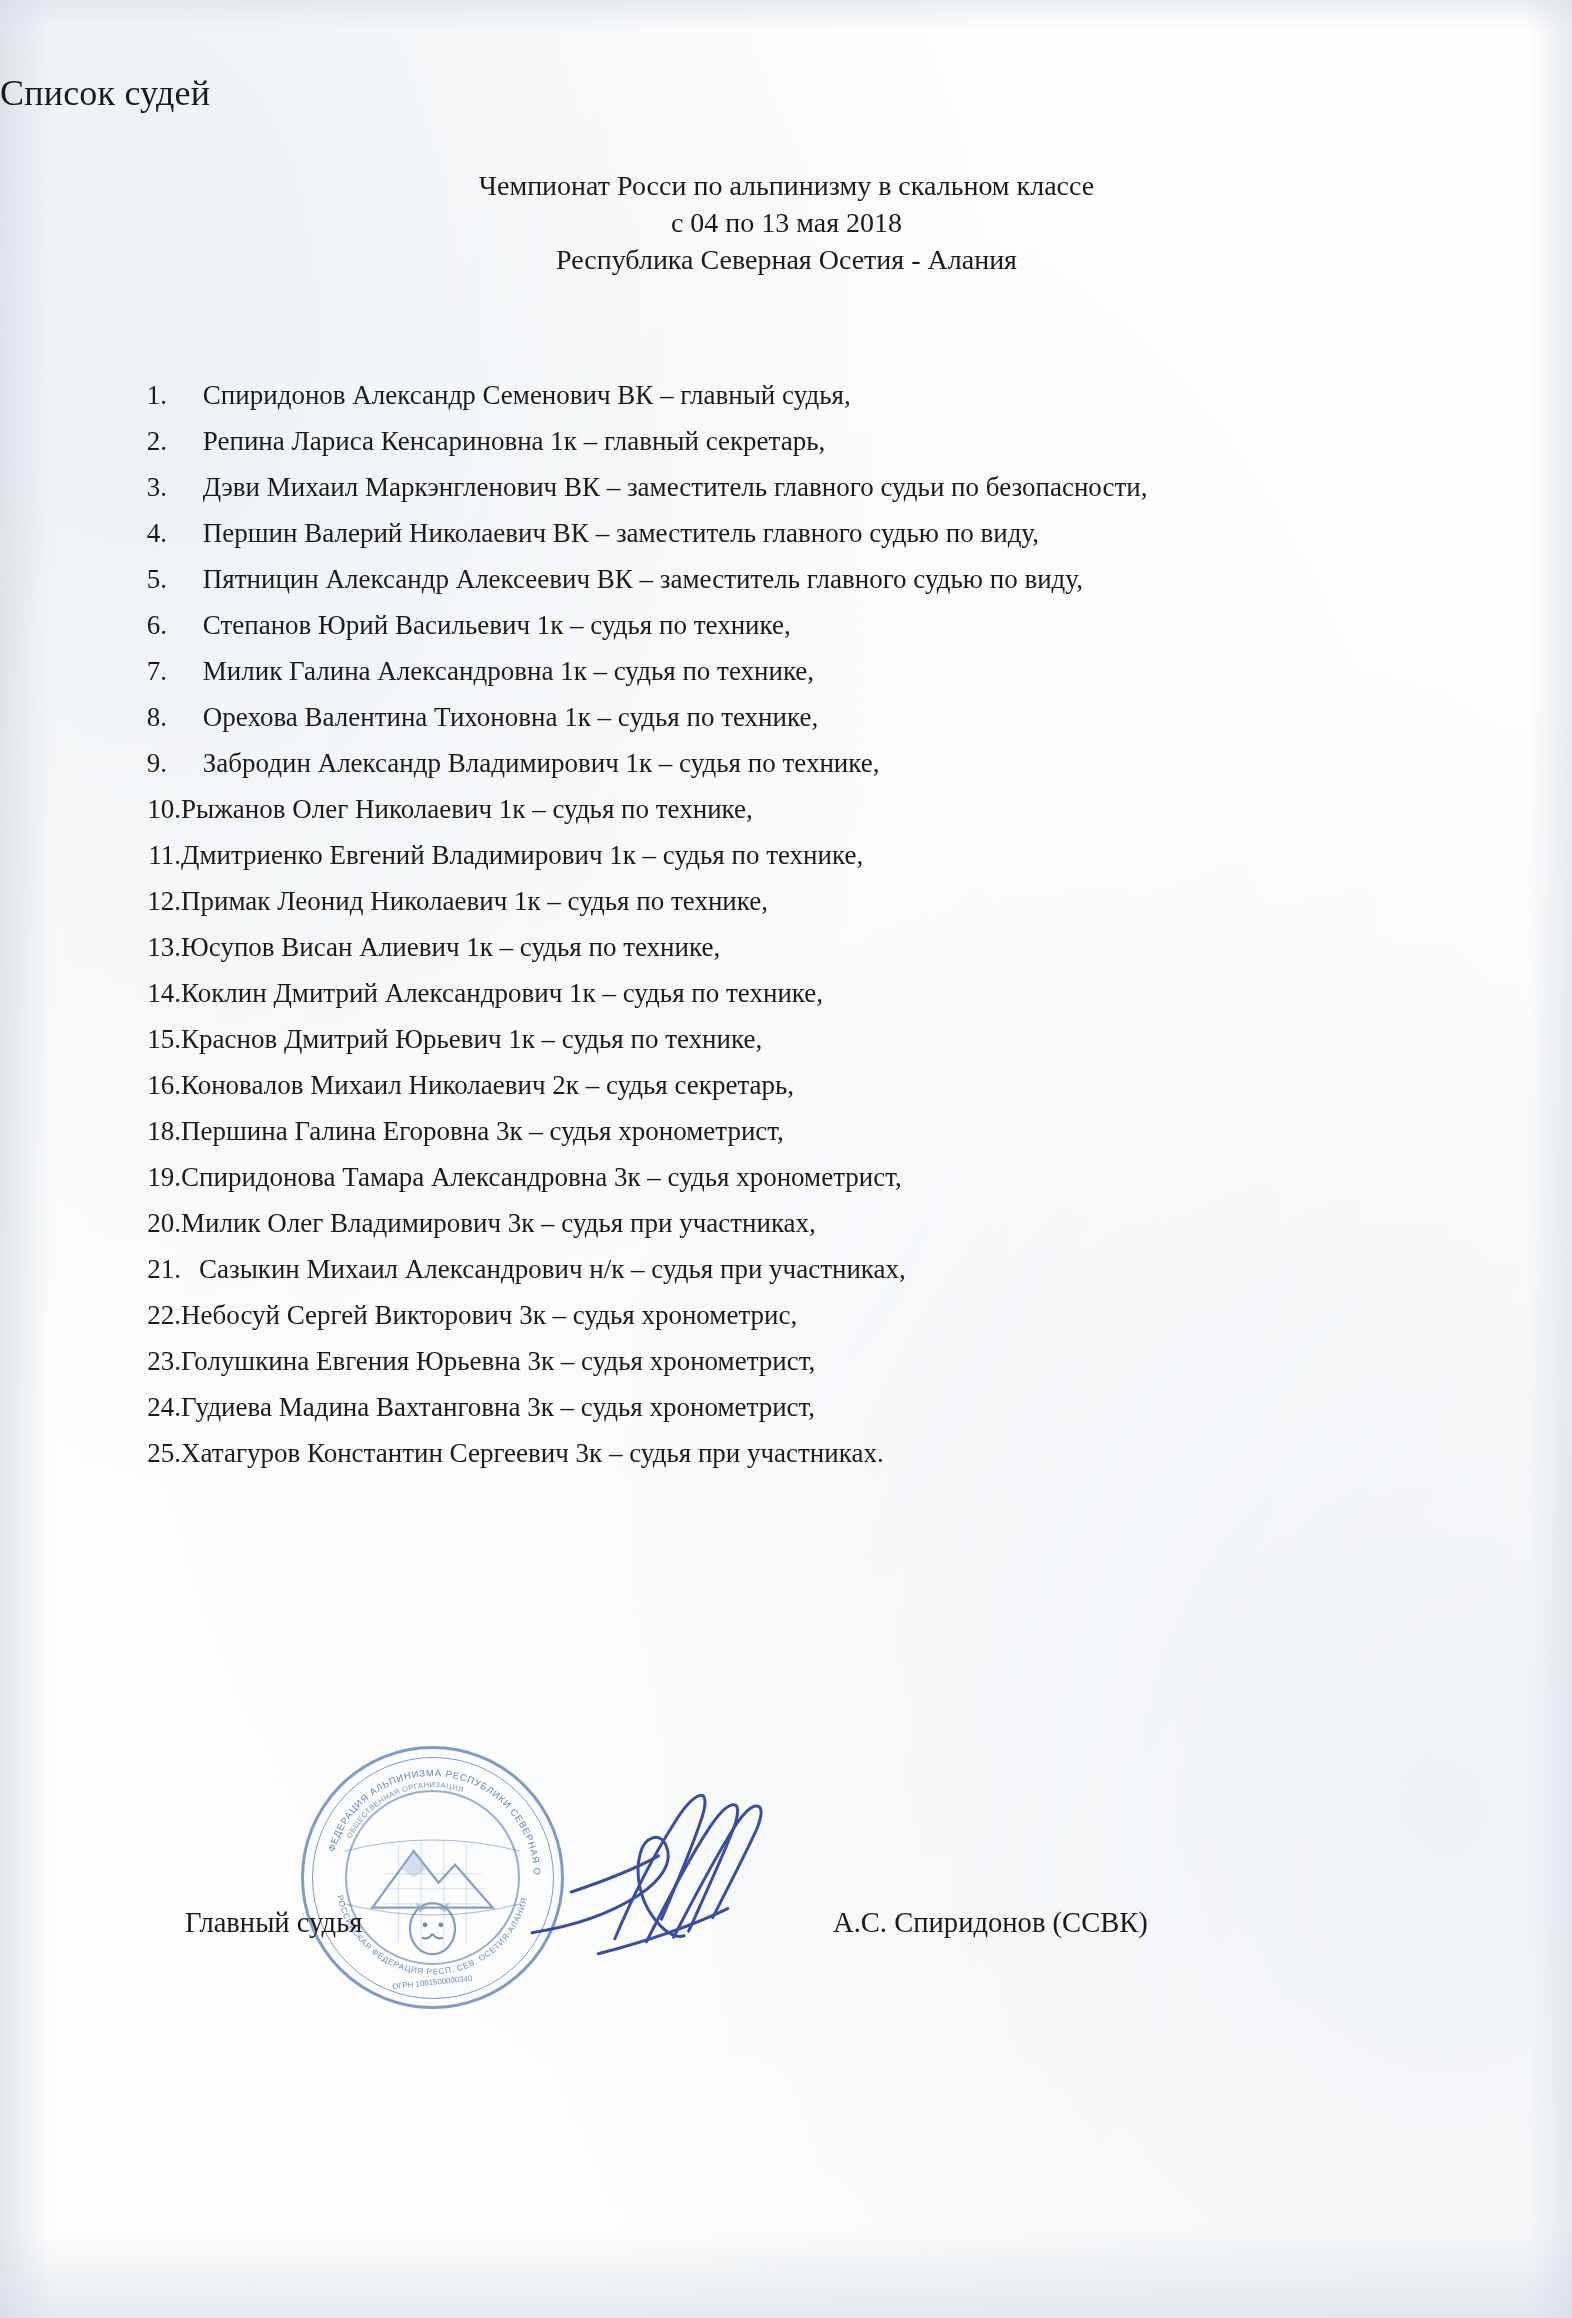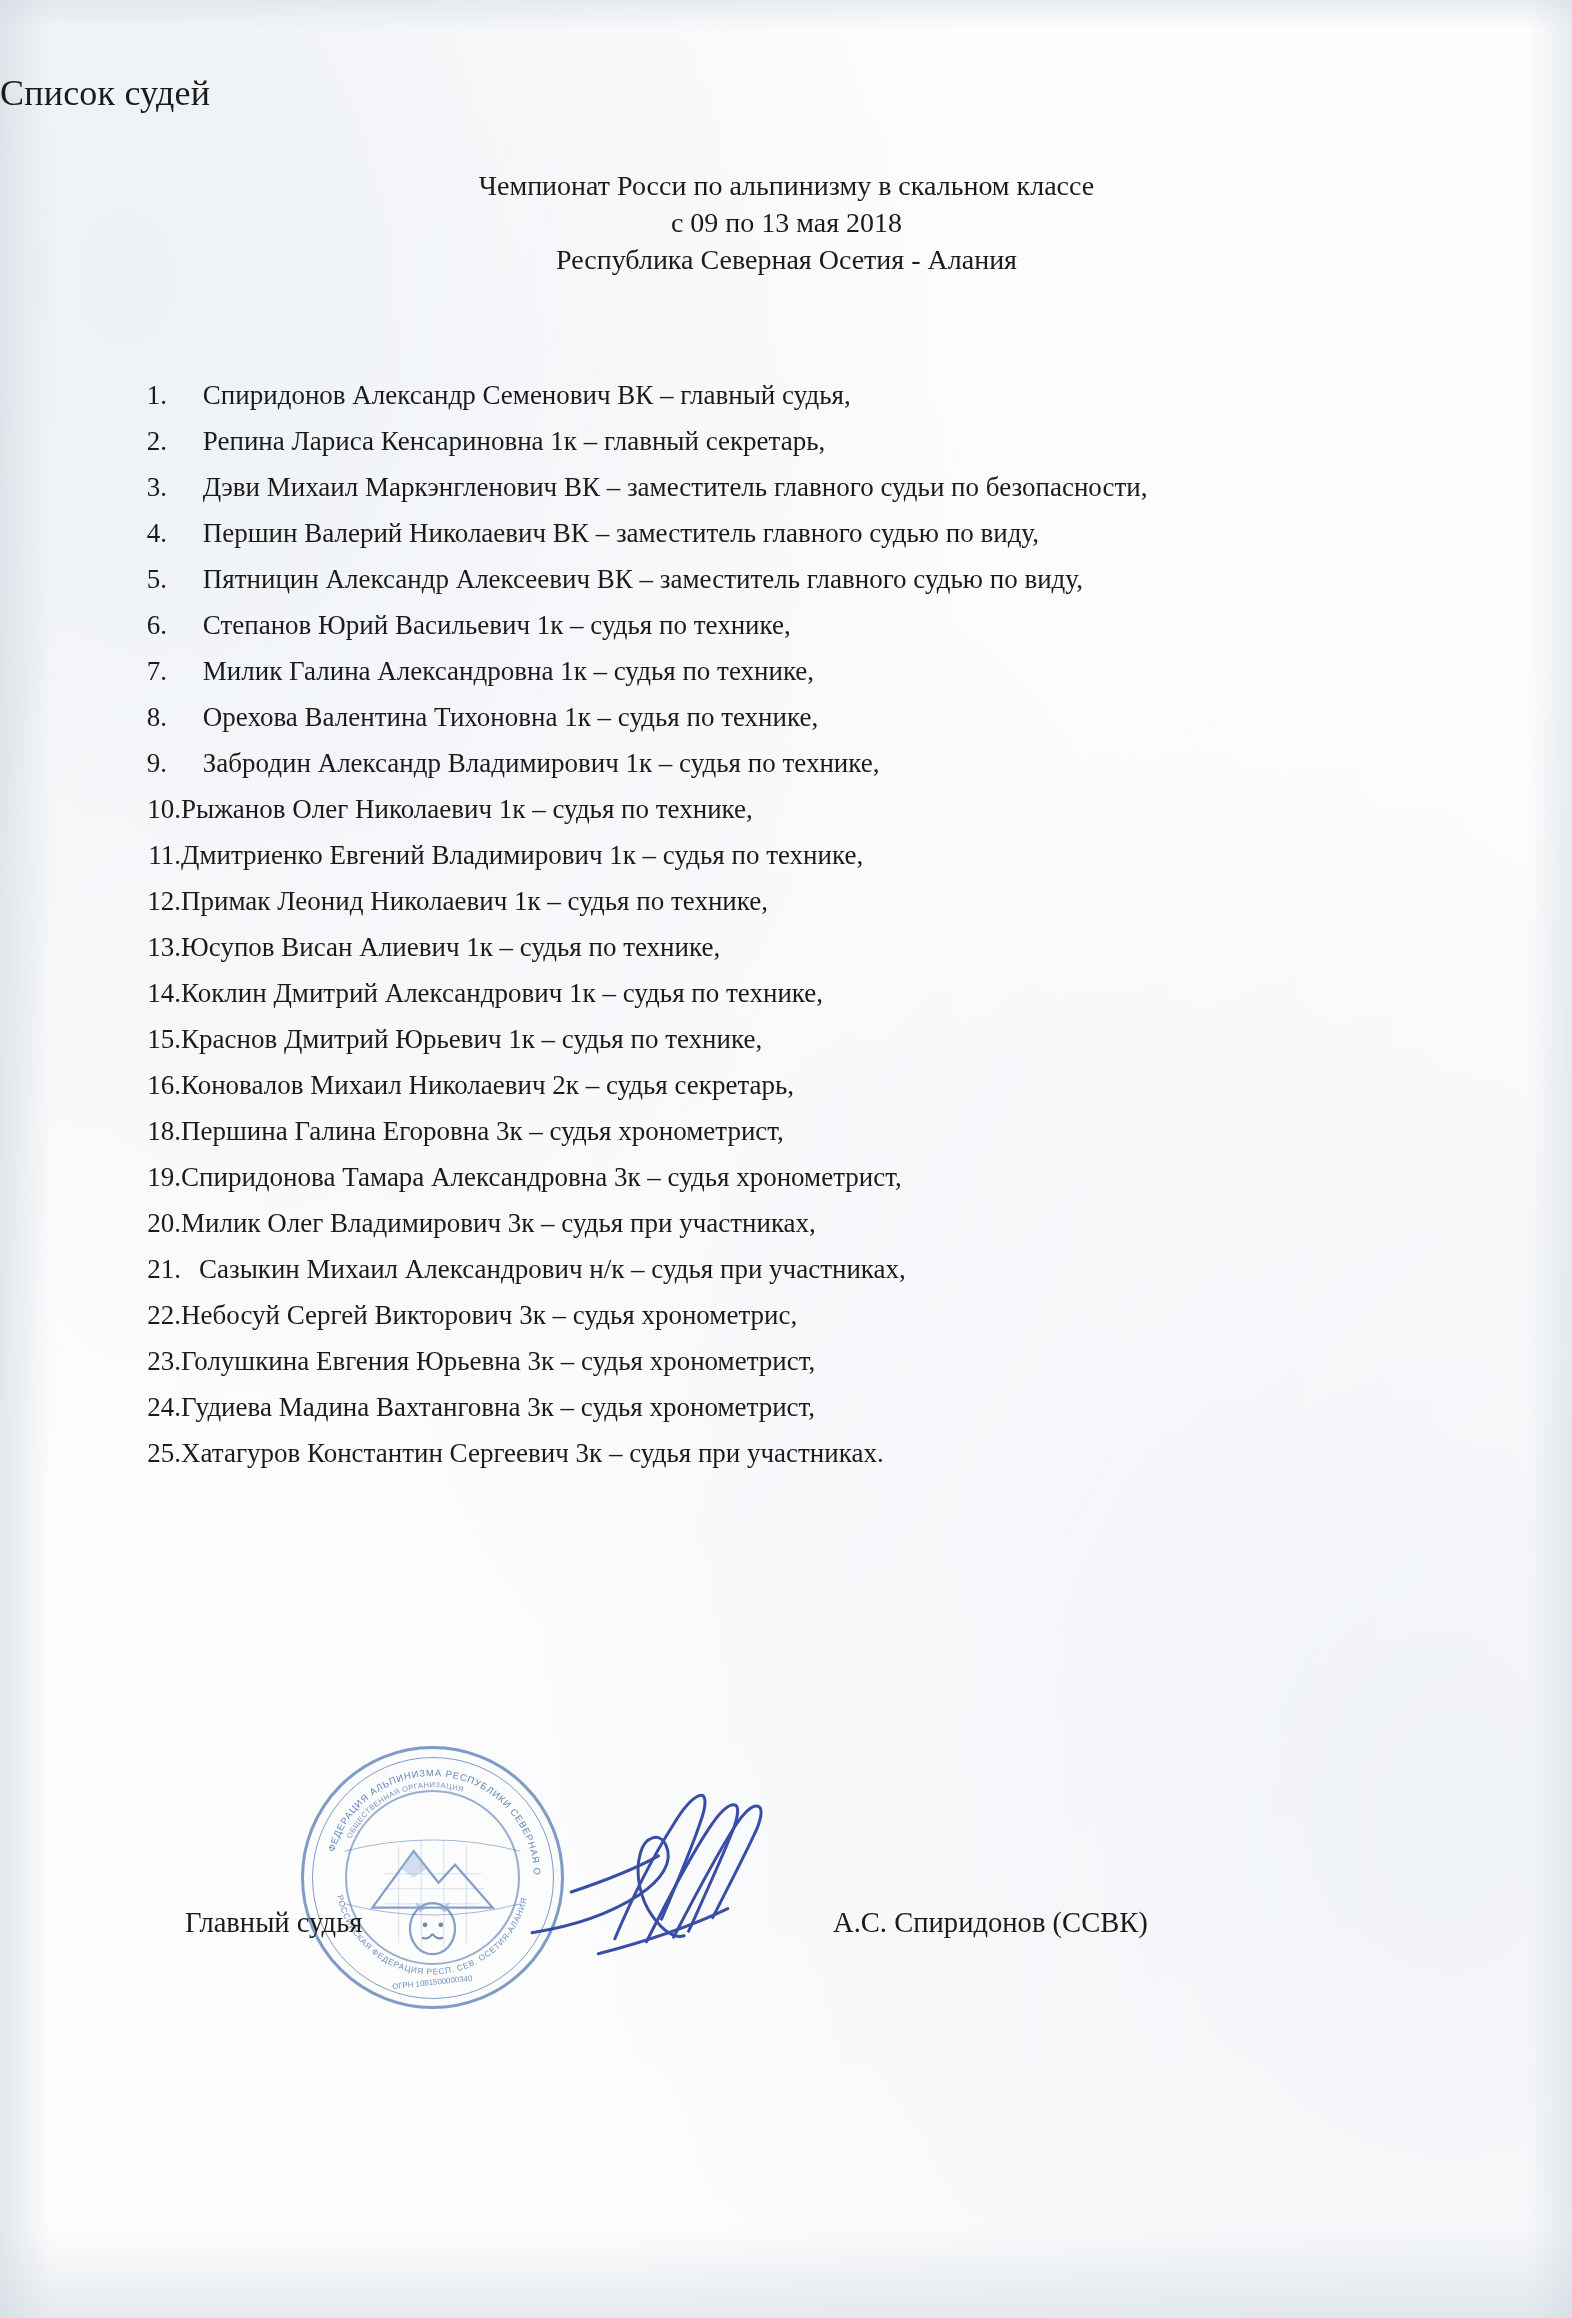--- a/index.html
+++ b/index.html
@@ -189,21 +189,21 @@
   <div class="edge-right"></div>
   <div class="edge-top"></div>
   <div class="edge-bottom"></div>
 
   <div class="content">
 
     <div class="doc-title">Список судей</div>
 
     <div class="subtitle-block">
       <div class="subtitle-line">Чемпионат Росси по альпинизму в скальном классе</div>
-      <div class="subtitle-line">с 09 по 13 мая 2018</div>
+      <div class="subtitle-line">с 04 по 13 мая 2018</div>
       <div class="subtitle-line">Республика Северная Осетия - Алания</div>
     </div>
 
     <div class="list">
       <div class="list-item single">
         <span class="item-num">1.</span>
         <span class="item-text">Спиридонов Александр Семенович ВК – главный судья,</span>
       </div>
       <div class="list-item single">
         <span class="item-num">2.</span>

